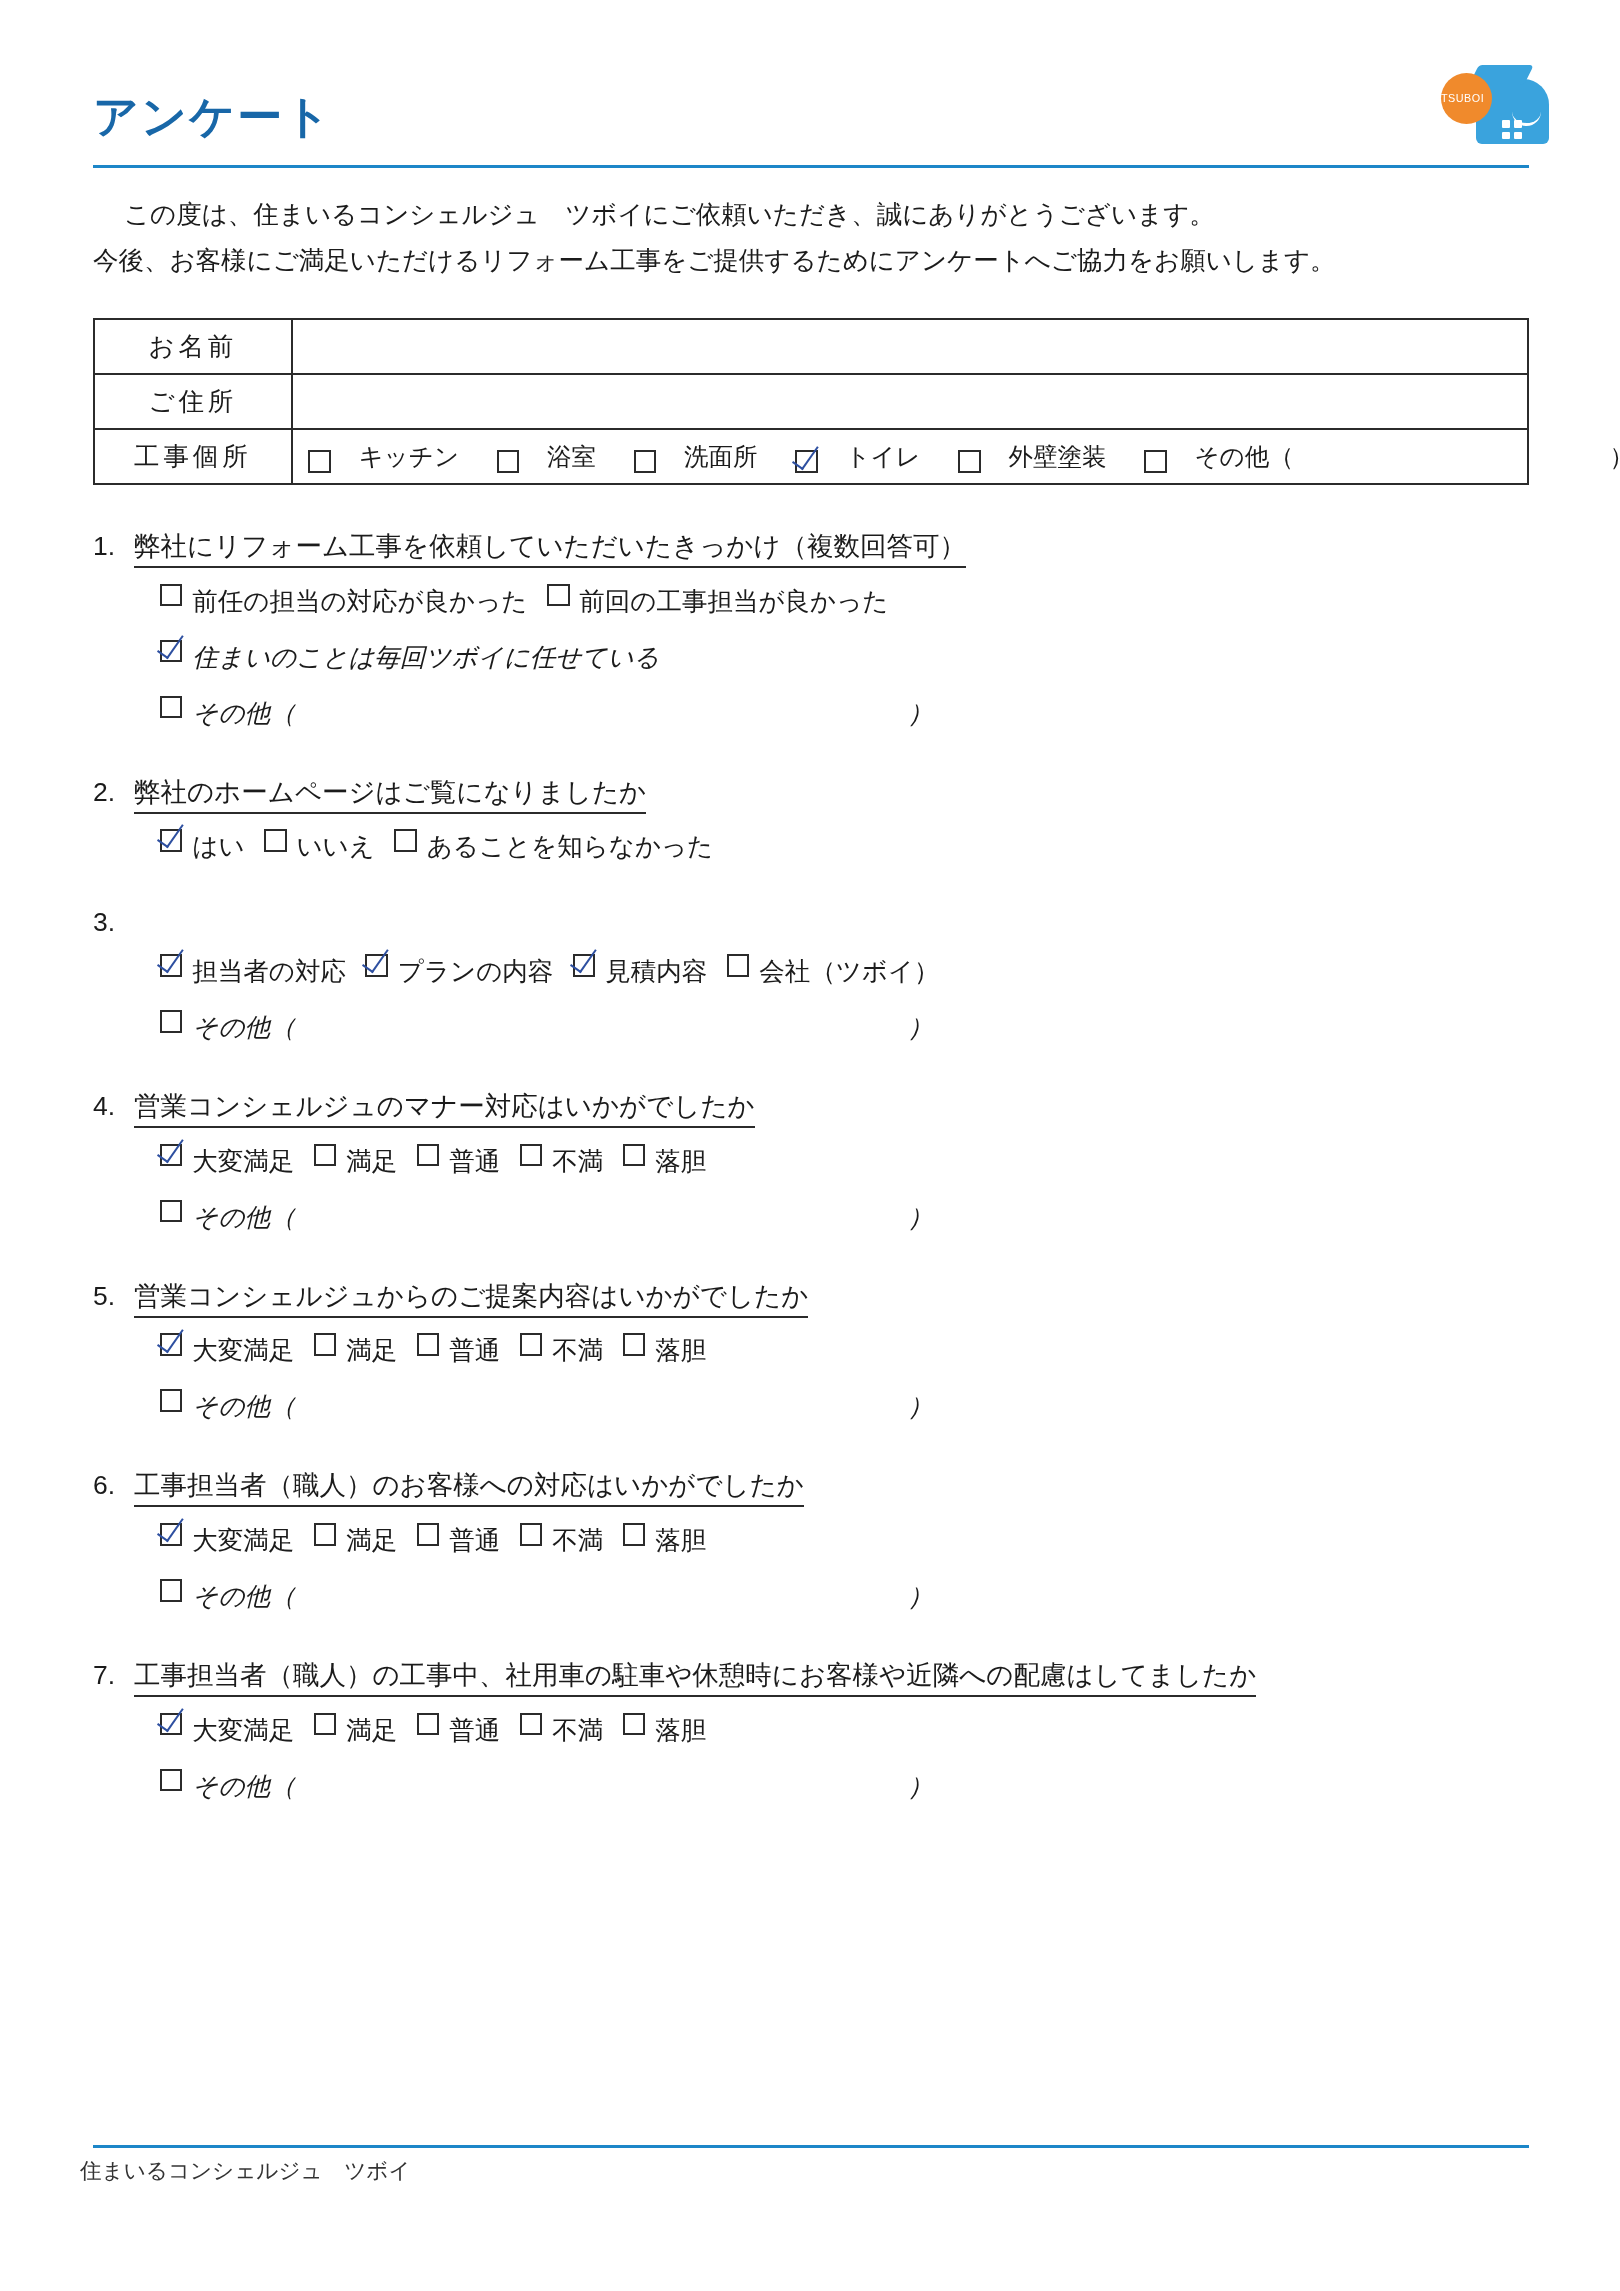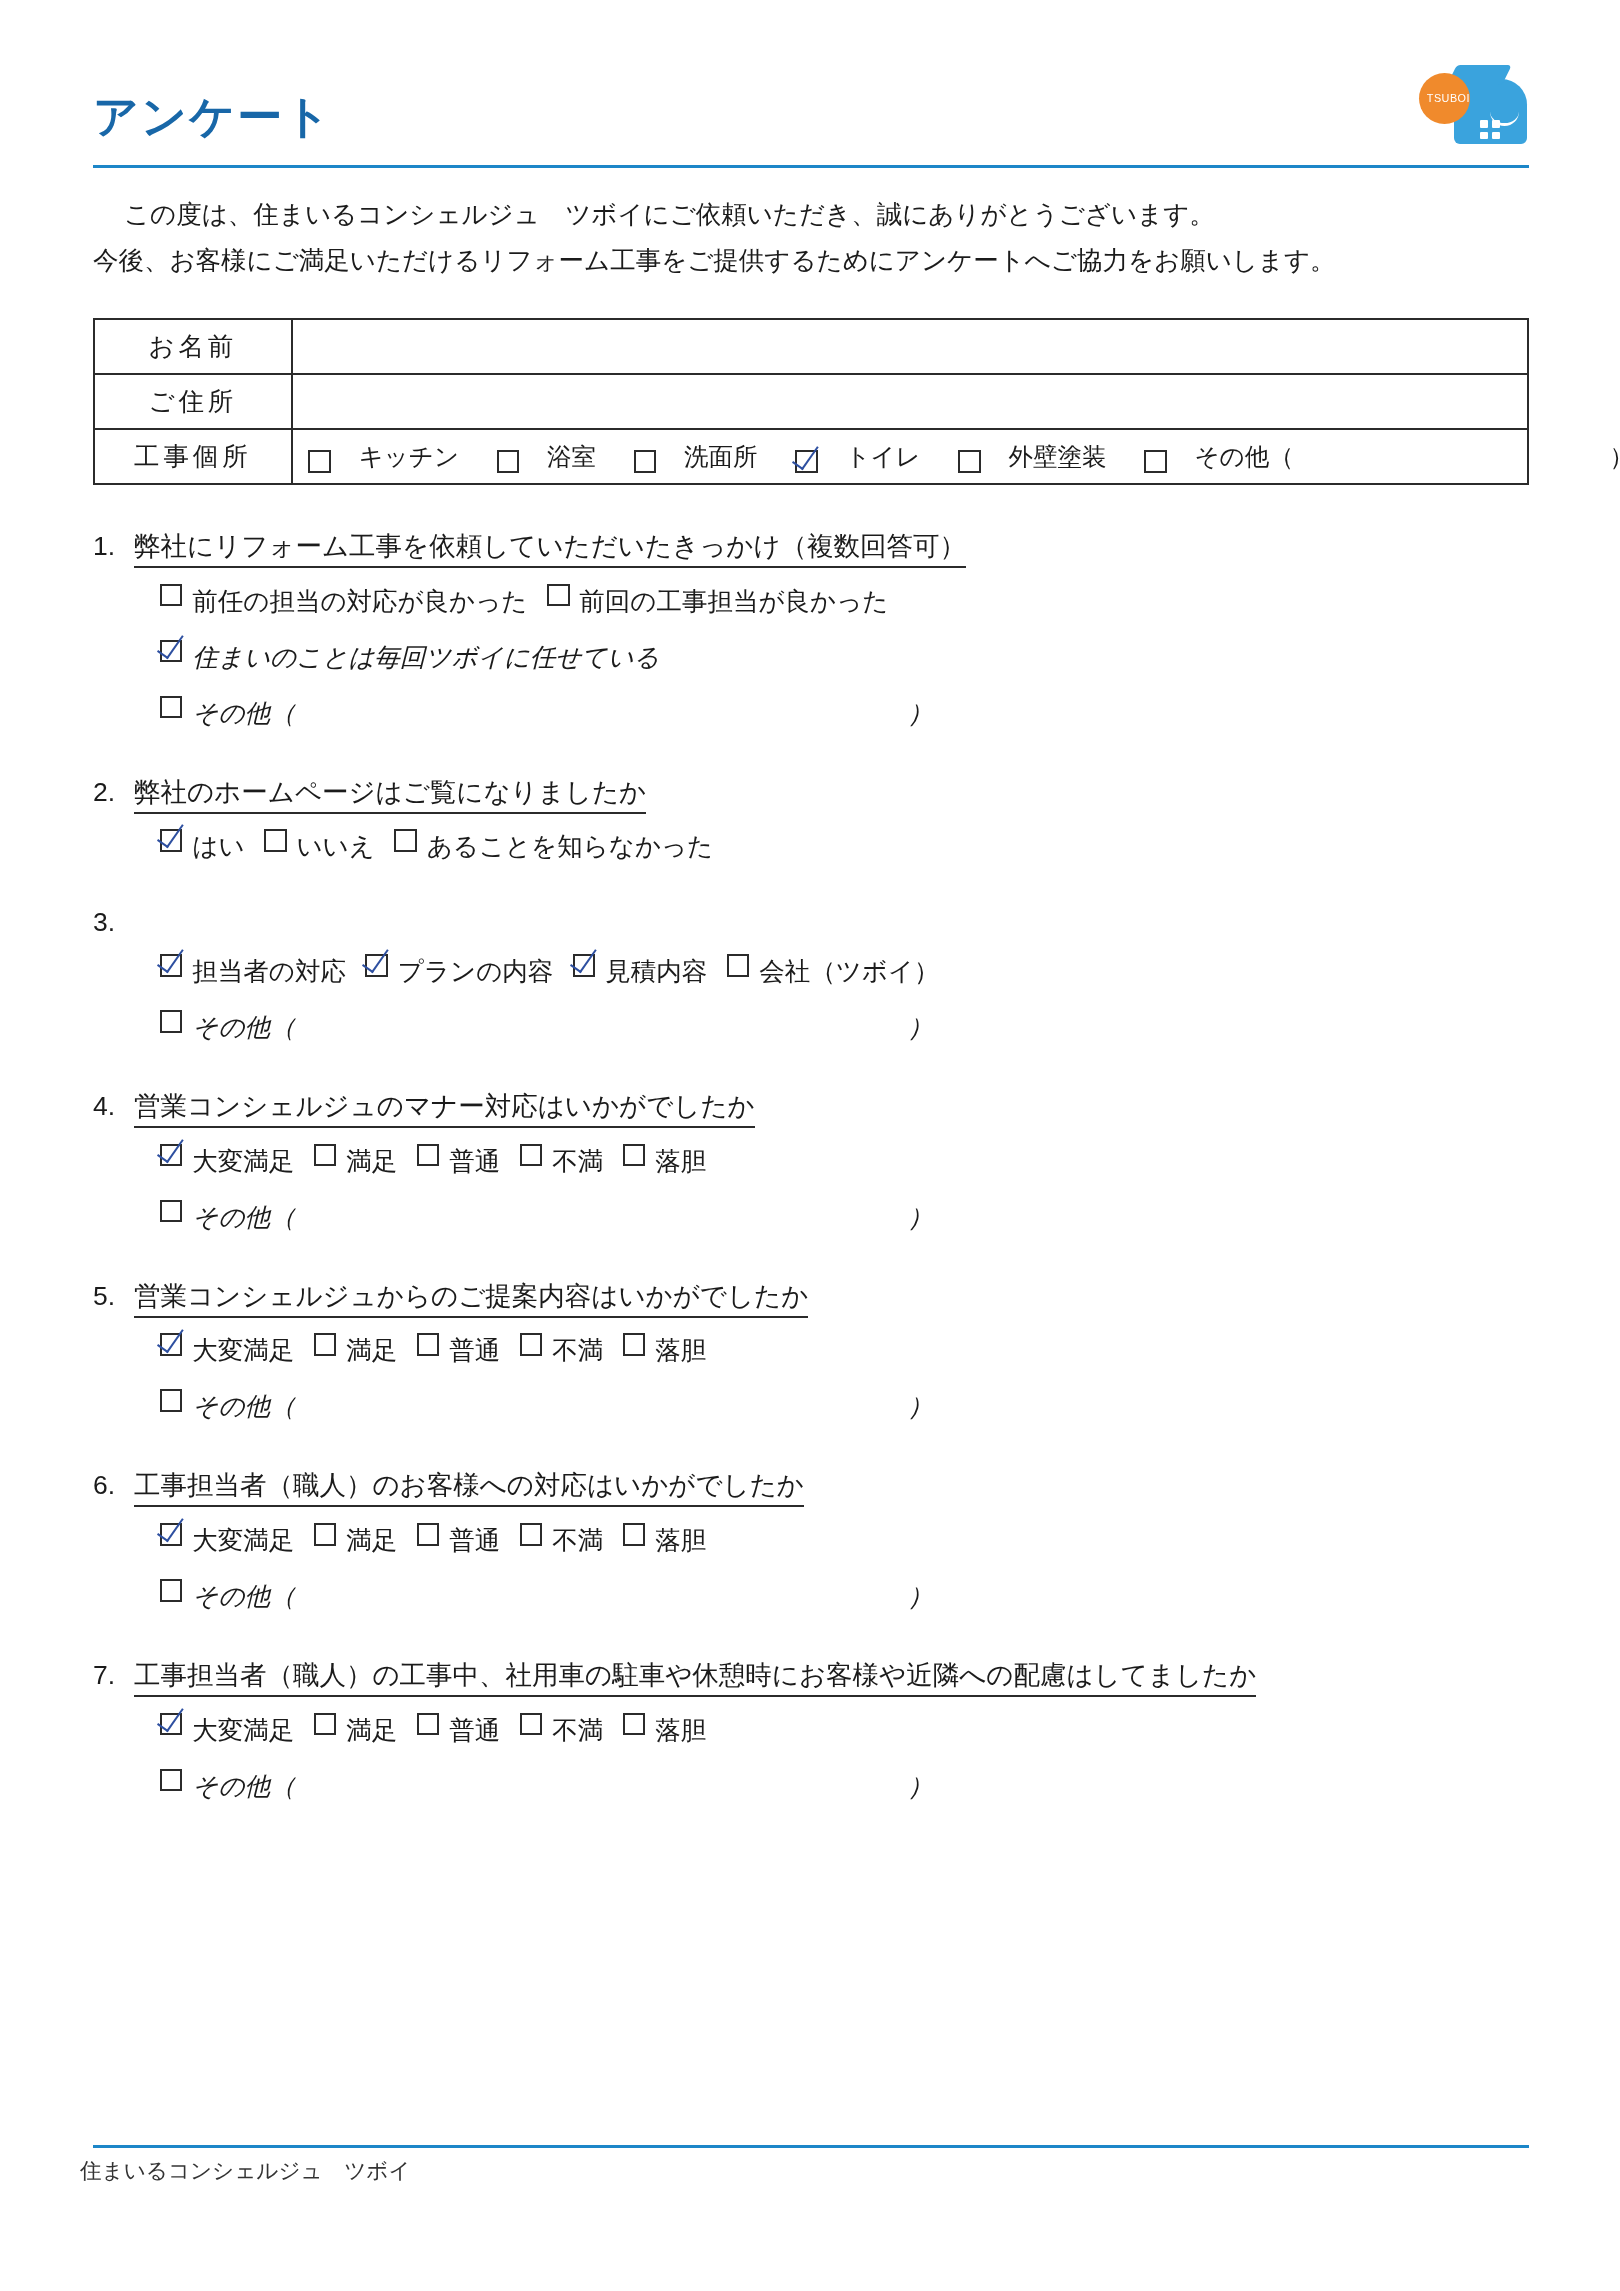--- a/index.html
+++ b/index.html
@@ -14,21 +14,21 @@
     color: #1b1b1b;
     position: relative;
     overflow: hidden;
   }
   .page {
     position: absolute;
     left: 0; top: 0;
     width: 1620px;
     height: 2226px;
     box-sizing: border-box;
-    padding: 69px 93px 39px 93px;
+    padding: 69px 71px 39px 93px;
   }
 
   
   .header {
     position: relative;
     height: 118px;
   }
   .title {
     font-size: 45px;
     font-weight: bold;
@@ -79,21 +79,21 @@
     border-radius: 0 0 19.6px 19.6px;
   }
   .logo .orange {
     position: absolute;
     left: 0; top: 3.9px;
     width: 51px; height: 51px;
     border-radius: 50%;
     background: #f08a2c;
     color: #fff;
     font-size: 10.8px;
-    text-align: right;
+    text-align: left;
     line-height: 51px;
     letter-spacing: 0.5px;
   }
   .logo .win {
     position: absolute;
     right: 25.5px; top: 41px;
     width: 21.6px; height: 21.6px;
   }
   .logo .win i {
     position: absolute;

